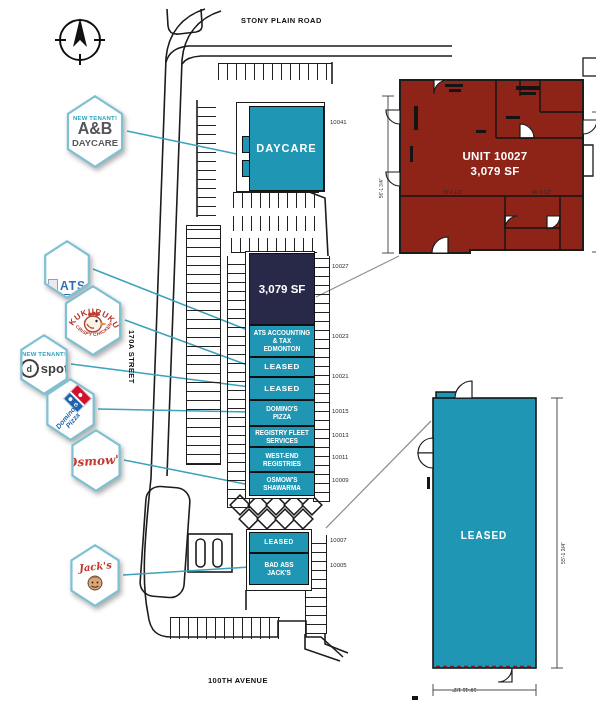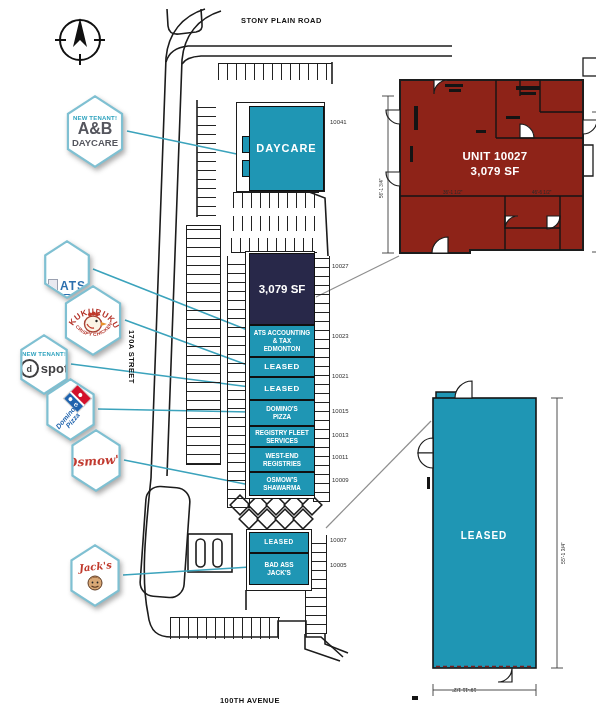--- a/index.html
+++ b/index.html
@@ -113,21 +113,21 @@
   <div class="abs comb-v" style="left:233px;top:192px;width:86px;height:15px;border-top:1.6px solid #1c1c1c;"></div>
   <div class="abs comb-v" style="left:233px;top:216px;width:86px;height:15px;"></div>
   <div class="abs comb-v" style="left:231px;top:238px;width:86px;height:14px;border-bottom:1.6px solid #1c1c1c;"></div>
   <div class="abs comb-h" style="left:186px;top:225px;width:33px;height:238px;border:1.5px solid #1c1c1c;"></div>
   <div class="abs comb-h" style="left:227px;top:256px;width:21px;height:252px;border-left:1.5px solid #1c1c1c;border-right:1.5px solid #1c1c1c;"></div>
   <div class="abs comb-h" style="left:313px;top:256px;width:15px;height:246px;border-left:1.5px solid #1c1c1c;border-right:1.5px solid #1c1c1c;"></div>
   <div class="abs comb-h" style="left:305px;top:535px;width:20px;height:99px;border-left:1.5px solid #1c1c1c;border-right:1.5px solid #1c1c1c;"></div>
   <div class="abs comb-v" style="left:170px;top:617px;width:110px;height:21px;border-top:1.6px solid #1c1c1c;"></div>
 
   <div class="abs roadlbl" style="left:241px;top:16px;">STONY PLAIN ROAD</div>
-  <div class="abs roadlbl" style="left:220px;top:676px;margin-top:20px;">100TH AVENUE</div>
+  <div class="abs roadlbl" style="left:208px;top:676px;">100TH AVENUE</div>
   <div class="abs roadlbl vert" style="left:127px;top:330px;height:84px;">170A STREET</div>
 
   <div class="abs" style="left:236px;top:102px;width:87px;height:88px;border:1.6px solid #1c1c1c;background:#fff;"></div>
   <div class="abs" style="left:242px;top:136px;width:12px;height:15px;background:#1F96B4;border:1.4px solid #101010;"></div>
   <div class="abs" style="left:242px;top:160px;width:12px;height:15px;background:#1F96B4;border:1.4px solid #101010;"></div>
   <div class="abs unit" style="left:249px;top:106px;width:73px;height:83px;font-size:11px;letter-spacing:1px;"><span>DAYCARE</span></div>
 
   <div class="abs" style="left:245px;top:251px;width:68px;height:246px;border:1.6px solid #1c1c1c;background:#fff;"></div>
   <div class="abs unit navy" style="left:249px;top:253px;width:64px;height:70px;font-size:11.5px;"><span>3,079 SF</span></div>
   <div class="abs unit" style="left:249px;top:325px;width:64px;height:30px;font-size:6.3px;"><span>ATS ACCOUNTING

